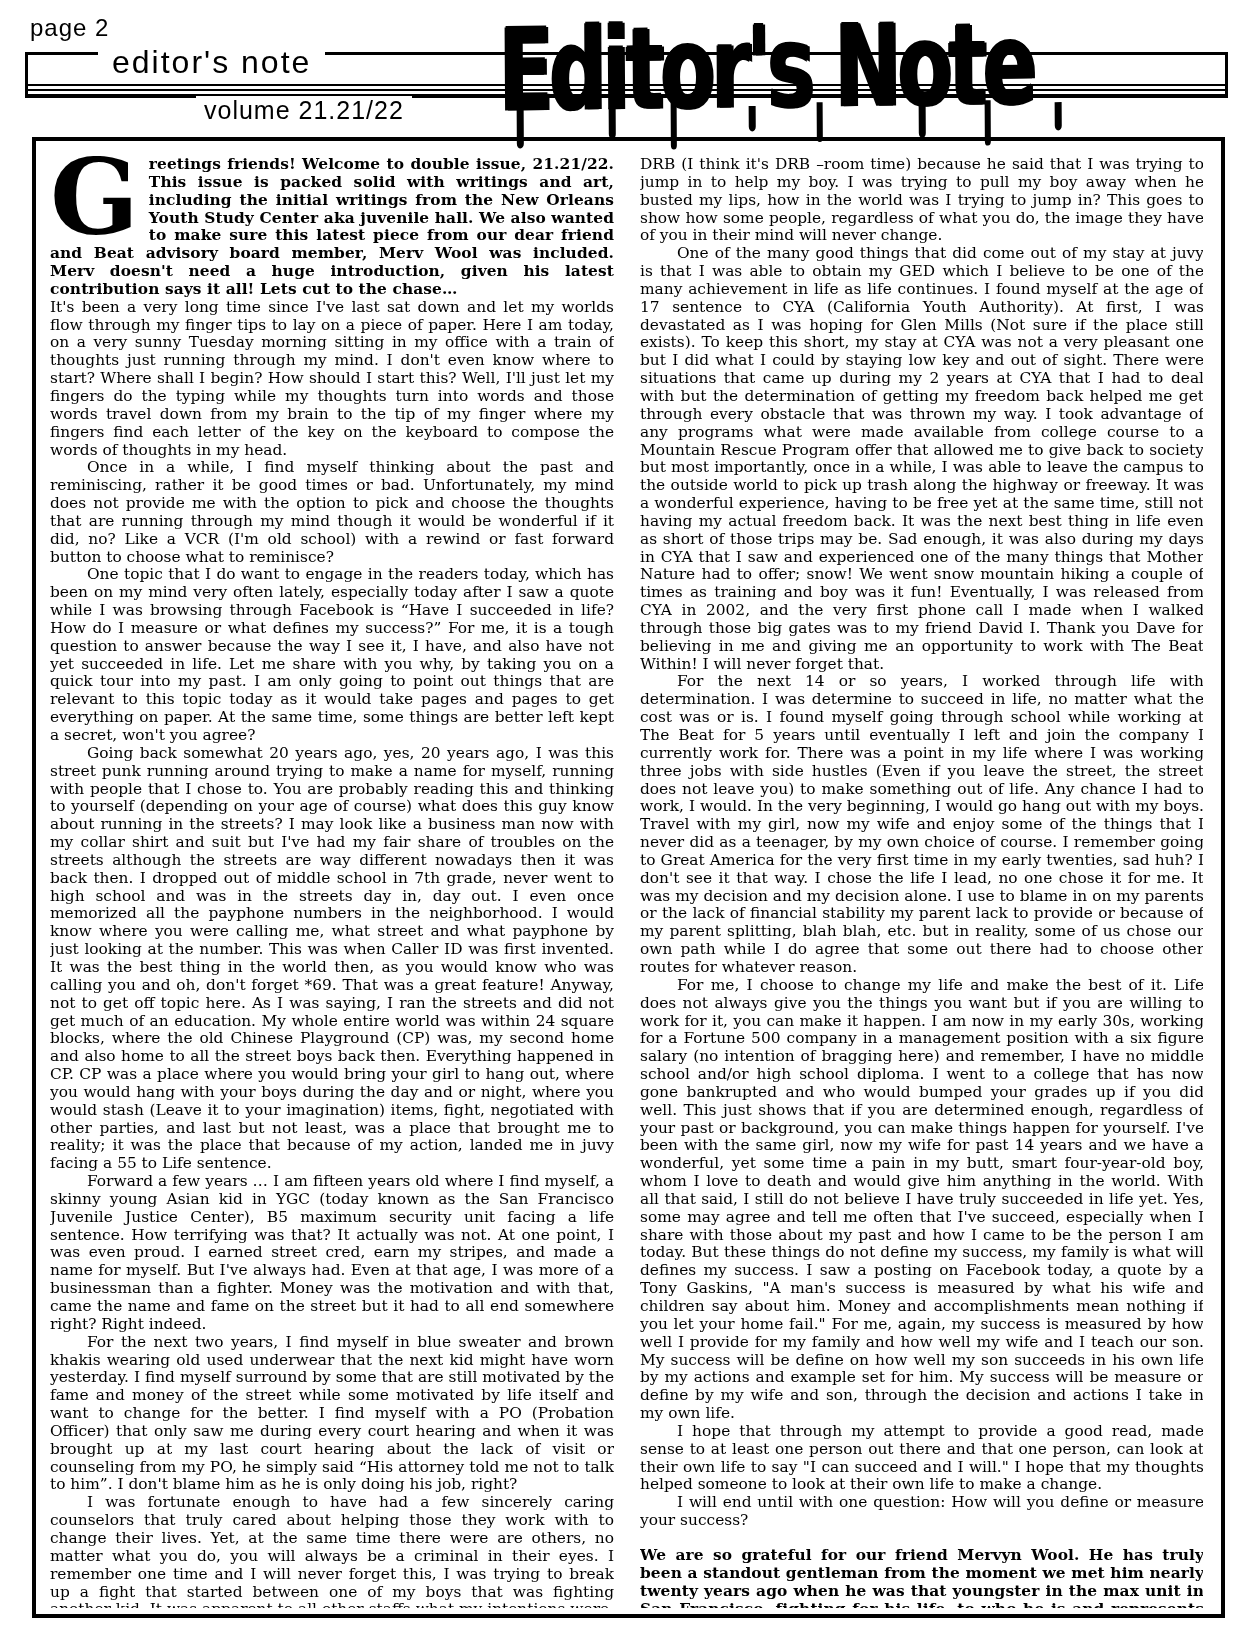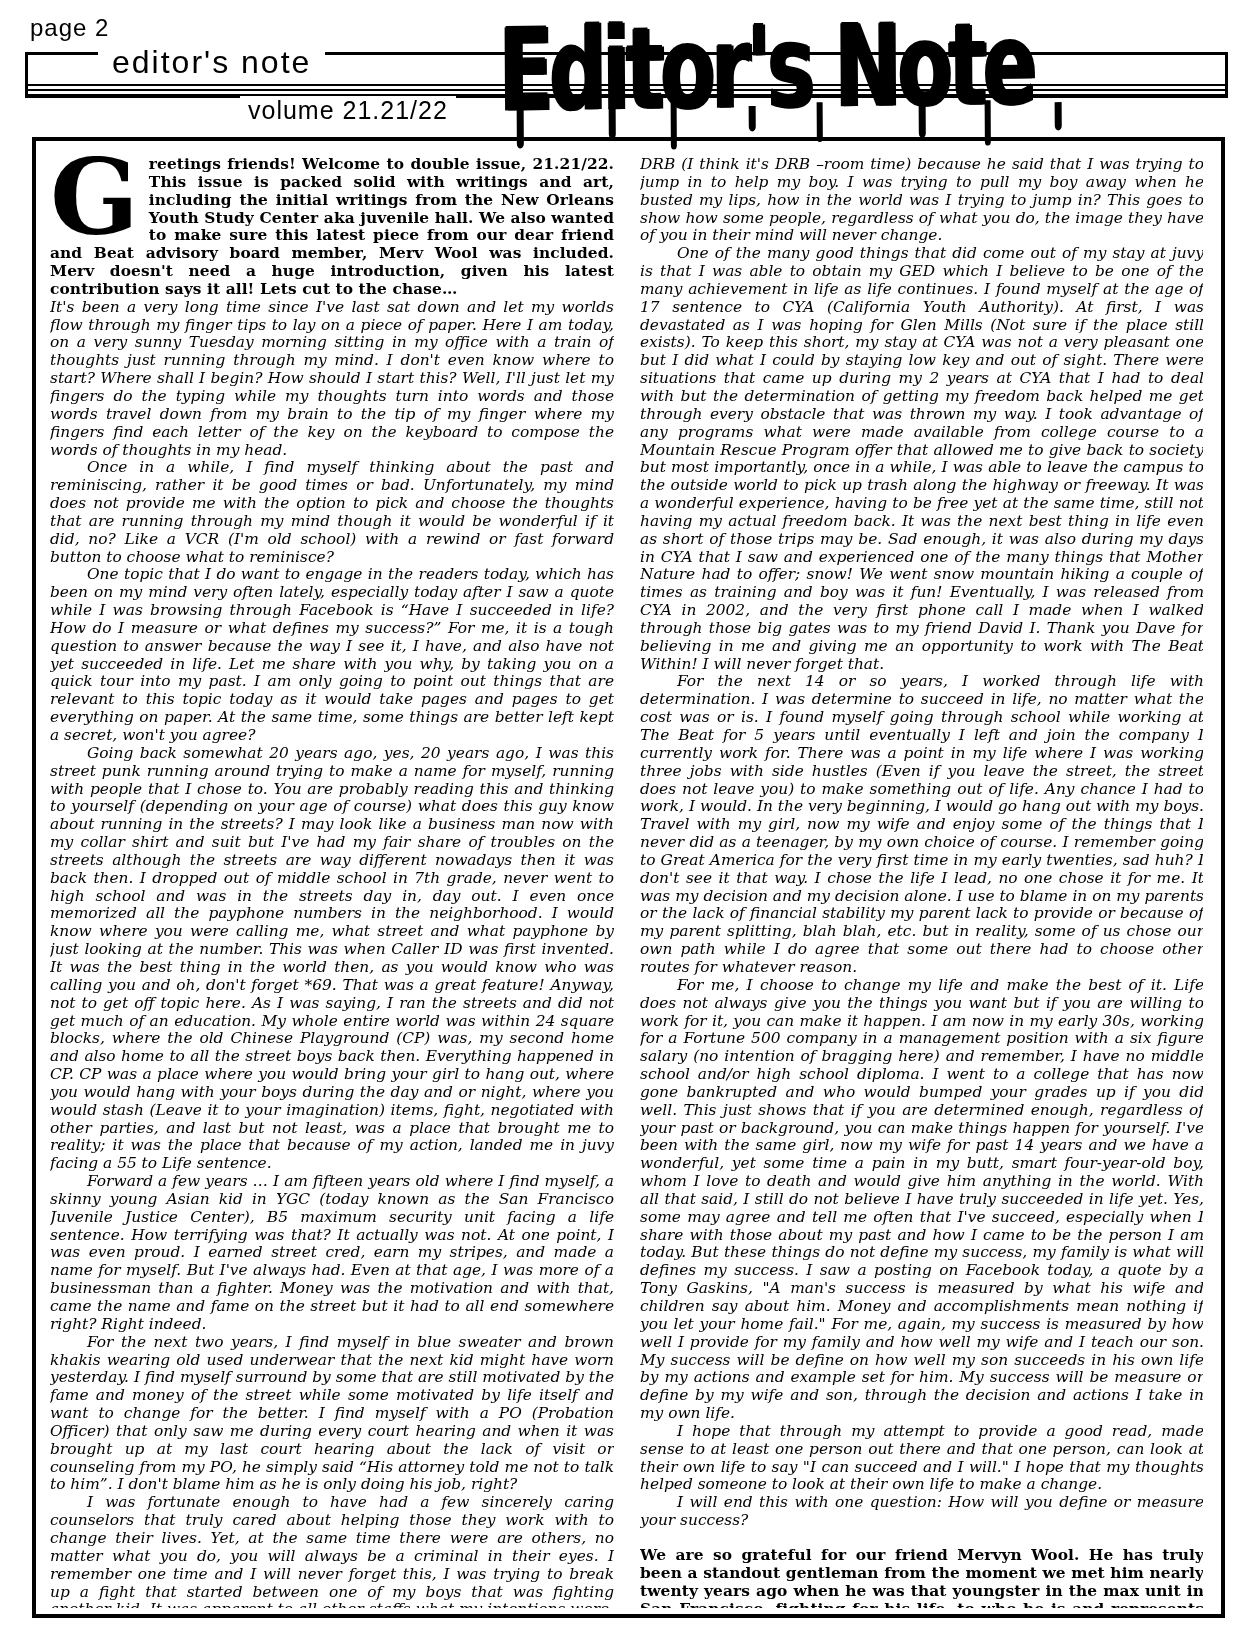--- a/index.html
+++ b/index.html
@@ -23,21 +23,21 @@
   .vbar-left  { left:25px; }
   .vbar-right { right:29px; }
   .section-title {
     position:absolute; left:98px; top:44px;
     font-family:"Liberation Sans", sans-serif; font-size:32px; letter-spacing:2px;
     background:#fff; padding:0 14px;
   }
   .volume {
     position:absolute; left:196px; top:96px;
     font-family:"Liberation Sans", sans-serif; font-size:25px; letter-spacing:1px;
-    background:#fff; padding:0 8px;margin-left:44px;
+    background:#fff; padding:0 8px;
   }
   .graffiti {
     position:absolute; left:498px; top:4px; width:600px; height:140px; z-index:3;
     font-family:"DejaVu Sans", sans-serif; font-weight:bold; font-size:80px;
     letter-spacing:-4px; white-space:nowrap;
     transform:scaleY(1.42) rotate(-0.5deg); transform-origin:top left;
     text-shadow:2px 1px 0 #000, -1px 1px 0 #000;
   }
   .graffiti i { position:absolute; background:#000; width:7px; border-radius:0 0 5px 5px; }
   .graffiti i:nth-of-type(1){ left:18px;  top:72px; height:30px; }
@@ -53,21 +53,21 @@
   .main {
     position:absolute; left:32px; top:137px; width:1193px; height:1481px;
     border:4px solid #000; box-sizing:border-box;
     padding:15px 18px 6px 14px; z-index:1;
   }
   .columns { display:flex; gap:26px; height:100%; overflow:hidden; }
   .col {
     width:564px; flex:0 0 564px; text-align:justify;
     font-size:15.4px; line-height:17.85px; overflow:hidden;
   }
-  .para { margin:0; font-style:italic; }
+  .para { margin:0; }
   .para.regular { font-style:normal; font-weight:bold; letter-spacing:0.1px; }
   .para.indent { text-indent:37px; }
   .para.gap { margin-top:17px; }
   .intro { font-style:normal; font-weight:bold; letter-spacing:0.1px; }
   .dropcap {
     float:left; font-size:104px; line-height:72px; font-weight:bold;
     margin:6px 10px 0 0; letter-spacing:0;
   }
 </style>
 </head>
@@ -103,18 +103,18 @@
           <p class="para indent">I was fortunate enough to have had a few sincerely caring counselors that truly cared about helping those they work with to change their lives. Yet, at the same time there were are others, no matter what you do, you will always be a criminal in their eyes. I remember one time and I will never forget this, I was trying to break up a fight that started between one of my boys that was fighting another kid. It was apparent to all other staffs what my intentions were, but somehow, the lead counselor put me on a 24 hour</p>
         </div>
     </div>
     <div class="col">
       <div>
           <p class="para">DRB (I think it's DRB –room time) because he said that I was trying to jump in to help my boy. I was trying to pull my boy away when he busted my lips, how in the world was I trying to jump in? This goes to show how some people, regardless of what you do, the image they have of you in their mind will never change.</p>
           <p class="para indent">One of the many good things that did come out of my stay at juvy is that I was able to obtain my GED which I believe to be one of the many achievement in life as life continues. I found myself at the age of 17 sentence to CYA (California Youth Authority). At first, I was devastated as I was hoping for Glen Mills (Not sure if the place still exists). To keep this short, my stay at CYA was not a very pleasant one but I did what I could by staying low key and out of sight. There were situations that came up during my 2 years at CYA that I had to deal with but the determination of getting my freedom back helped me get through every obstacle that was thrown my way. I took advantage of any programs what were made available from college course to a Mountain Rescue Program offer that allowed me to give back to society but most importantly, once in a while, I was able to leave the campus to the outside world to pick up trash along the highway or freeway. It was a wonderful experience, having to be free yet at the same time, still not having my actual freedom back. It was the next best thing in life even as short of those trips may be. Sad enough, it was also during my days in CYA that I saw and experienced one of the many things that Mother Nature had to offer; snow! We went snow mountain hiking a couple of times as training and boy was it fun!  Eventually, I was released from CYA in 2002, and the very first phone call I made when I walked through those big gates was to my friend David I. Thank you Dave for believing in me and giving me an opportunity to work with The Beat Within! I will never forget that.</p>
           <p class="para indent">For the next 14 or so years, I worked through life with determination. I was determine to succeed in life, no matter what the cost was or is. I found myself going through school while working at The Beat for 5 years until eventually I left and join the company I currently work for. There was a point in my life where I was working three jobs with side hustles (Even if you leave the street, the street does not leave you) to make something out of life. Any chance I had to work, I would. In the very beginning, I would go hang out with my boys. Travel with my girl, now my wife and enjoy some of the things that I never did as a teenager, by my own choice of course. I remember going to Great America for the very first time in my early twenties, sad huh? I don't see it that way. I chose the life I lead, no one chose it for me. It was my decision and my decision alone. I use to blame in on my parents or the lack of financial stability my parent lack to provide or because of my parent splitting, blah blah, etc. but in reality, some of us chose our own path while I do agree that some out there had to choose other routes for whatever reason.</p>
           <p class="para indent">For me, I choose to change my life and make the best of it. Life does not always give you the things you want but if you are willing to work for it, you can make it happen. I am now in my early 30s, working for a Fortune 500 company in a management position with a six figure salary (no intention of bragging here) and remember, I have no middle school and/or high school diploma. I went to a college that has now gone bankrupted and who would bumped your grades up if you did well. This just shows that if you are determined enough, regardless of your past or background, you can make things happen for yourself.  I've been with the same girl, now my wife for past 14 years and we have a wonderful, yet some time a pain in my butt, smart four-year-old boy, whom I love to death and would give him anything in the world. With all that said, I still do not believe I have truly succeeded in life yet. Yes, some may agree and tell me often that I've succeed, especially when I share with those about my past and how I came to be the person I am today. But these things do not define my success, my family is what will defines my success. I saw a posting on Facebook today, a quote by a Tony Gaskins, "A man's success is measured by what his wife and children say about him. Money and accomplishments mean nothing if you let your home fail." For me, again, my success is measured by how well I provide for my family and how well my wife and I teach our son. My success will be define on how well my son succeeds in his own life by my actions and example set for him. My success will be measure or define by my wife and son, through the decision and actions I take in my own life.</p>
           <p class="para indent">I hope that through my attempt to provide a good read, made sense to at least one person out there and that one person, can look at their own life to say "I can succeed and I will." I hope that my thoughts helped someone to look at their own life to make a change.</p>
-          <p class="para indent">I will end this with one question: How will you define or measure your success?</p>
+          <p class="para indent">I will end until with one question: How will you define or measure your success?</p>
           <p class="para regular gap">We are so grateful for our friend Mervyn Wool.  He has truly been a standout gentleman from the moment we met him nearly twenty years ago when he was that youngster in the max unit in San Francisco, fighting for his life, to who he is and represents today. Thank you, Merv. We appreciate your love and support. You have never forgotten us and that means plenty to us here at The Beat Within. This issue goes out to you and any person who is inspired to change for the better.  See you down the road… Reach out anytime.</p>
         </div>
     </div>
   </div>
 </div>
 
 </body></html>

